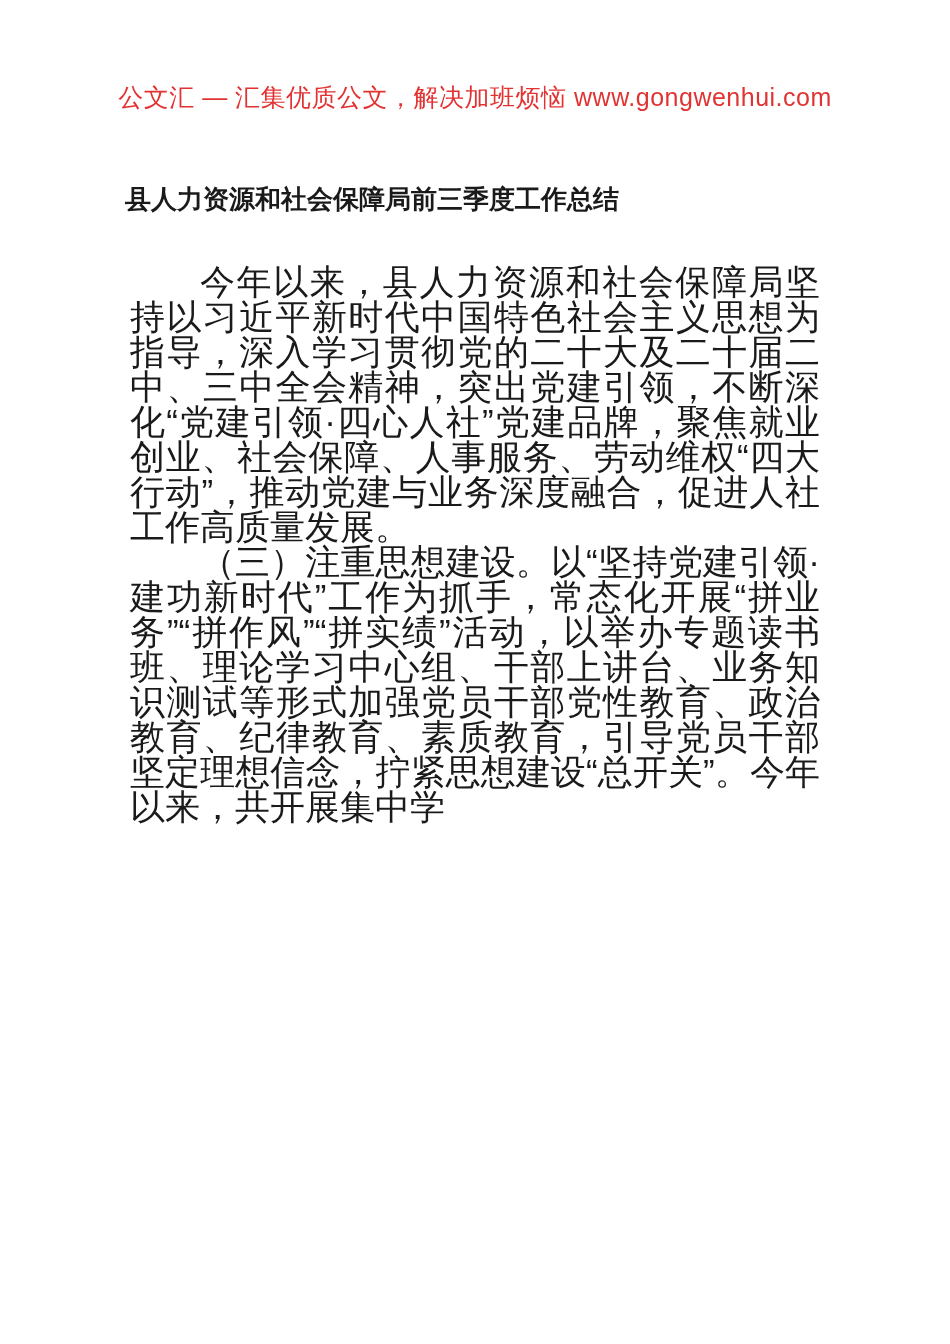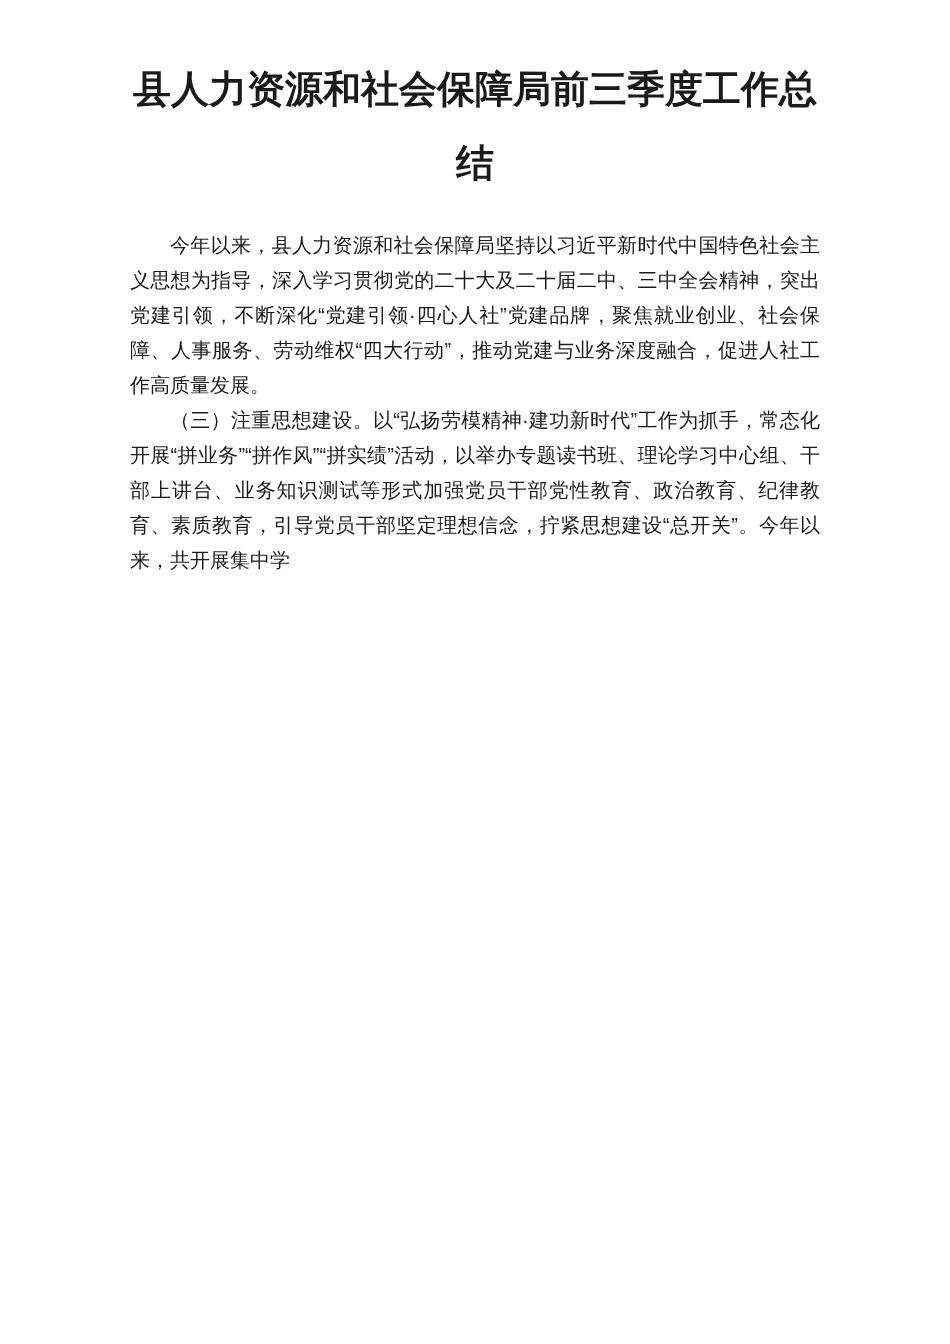--- a/index.html
+++ b/index.html
@@ -20,58 +20,60 @@
     text-align: center;
     color: #e23333;
     font-size: 25px;
     line-height: 26px;
     font-weight: 400;
     letter-spacing: 0.5px;
   }
   .doc-title {
     width: 700px;
     margin: 52px auto 0 auto;
-    font-size: 38px;
+    font-size: 26px;
     line-height: 74px;
     font-weight: bold;
-    text-align: center;
     color: #1a1a1a;
   }
   .doc-body {
     width: 690px;
     margin: 28px auto 0 auto;
     font-size: 27.5px;
     line-height: 35px;
     text-align: justify;
     text-justify: inter-ideograph;
     color: #1a1a1a;
   }
   .doc-body p,
   .doc-body h2 {
     margin: 0;
     padding: 0;
-    font-size: 20px;
+    font-size: 35px;
     line-height: 35px;
     text-indent: 2em;
     font-weight: normal;
   }
   .doc-body h2.section-heading {
     font-weight: bold;
   }
 </style>
 </head>
 <body>
 
 <div class="page">
 
+  <div class="site-banner">
+    <span>公文汇 — 汇集优质公文，解决加班烦恼 www.gongwenhui.com</span>
+  </div>
 
   <h1 class="doc-title">县人力资源和社会保障局前三季度工作总结</h1>
 
   <div class="doc-body">
     <p>今年以来，县人力资源和社会保障局坚持以习近平新时代中国特色社会主义思想为指导，深入学习贯彻党的二十大及二十届二中、三中全会精神，突出党建引领，不断深化“党建引领·四心人社”党建品牌，聚焦就业创业、社会保障、人事服务、劳动维权“四大行动”，推动党建与业务深度融合，促进人社工作高质量发展。</p>
 
 
 
 
-    <p>（三）注重思想建设。以“弘扬劳模精神·建功新时代”工作为抓手，常态化开展“拼业务”“拼作风”“拼实绩”活动，以举办专题读书班、理论学习中心组、干部上讲台、业务知识测试等形式加强党员干部党性教育、政治教育、纪律教育、素质教育，引导党员干部坚定理想信念，拧紧思想建设“总开关”。今年以来，共开展集中学</p>
+    <p>（三）注重思想建设。以“坚持党建引领·建功新时代”工作为抓手，常态化开展“拼业务”“拼作风”“拼实绩”活动，以举办专题读书班、理论学习中心组、干部上讲台、业务知识测试等形式加强党员干部党性教育、政治教育、纪律教育、素质教育，引导党员干部坚定理想信念，拧紧思想建设“总开关”。今年以来，共开展集中学</p>
   </div>
 
 </div>
 
 </body></html>

